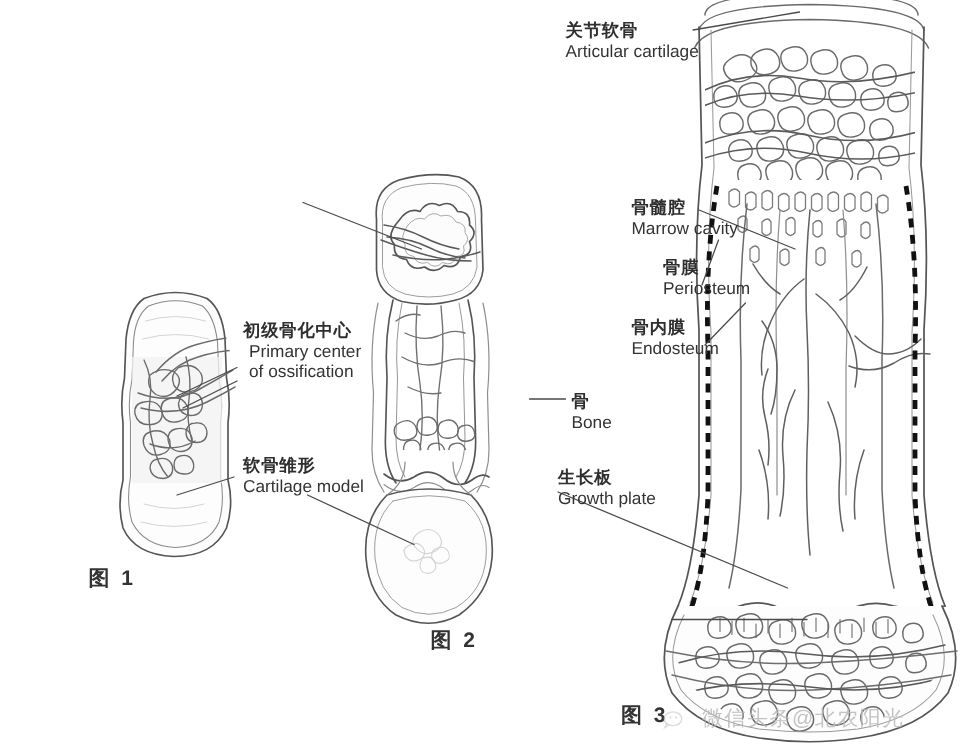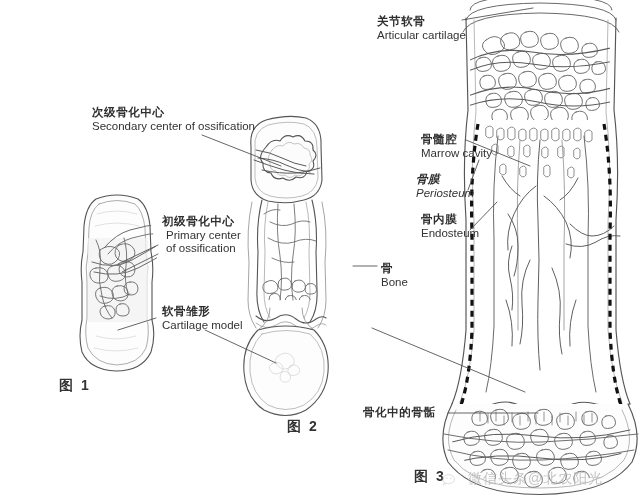--- a/index.html
+++ b/index.html
@@ -338,57 +338,56 @@
 
         <path d="M468 190 L479 160"></path>
 
         <path d="M470 230 L497 202"></path>
 
         <path d="M448 413 L538 413"></path>
       </g>
     </g>
   </svg>
 
-  <div class="lbl" style="left:92px;top:106px;">
-    <span class="cn">次级骨化中心</span>
-    <span class="en">Secondary center of ossification</span>
-  </div>
 
   <div class="lbl ind" style="left:162px;top:215px;">
     <span class="cn">初级骨化中心</span>
     <span class="en">Primary center</span>
     <span class="en">of ossification</span>
   </div>
 
   <div class="lbl" style="left:162px;top:305px;">
     <span class="cn">软骨雏形</span>
     <span class="en">Cartilage model</span>
   </div>
 
   <div class="lbl" style="left:381px;top:262px;">
     <span class="cn">骨</span>
     <span class="en">Bone</span>
   </div>
 
+  <div class="lbl" style="left:372px;top:313px;">
+    <span class="cn">生长板</span>
+    <span class="en">Growth plate</span>
+  </div>
 
   <div class="lbl" style="left:363px;top:406px;">
-    <span class="cn">骨化中的骨骺</span>
   </div>
 
   <div class="lbl" style="left:377px;top:15px;">
     <span class="cn">关节软骨</span>
     <span class="en">Articular cartilage</span>
   </div>
 
   <div class="lbl" style="left:421px;top:133px;">
     <span class="cn">骨髓腔</span>
     <span class="en">Marrow cavity</span>
   </div>
 
-  <div class="lbl" style="left:416px;top:173px;font-style:italic;">
+  <div class="lbl" style="left:442px;top:173px;">
     <span class="cn">骨膜</span>
     <span class="en">Periosteum</span>
   </div>
 
   <div class="lbl" style="left:421px;top:213px;">
     <span class="cn">骨内膜</span>
     <span class="en">Endosteum</span>
   </div>
 
   <div class="fignum" style="left:59px;top:377px;">

